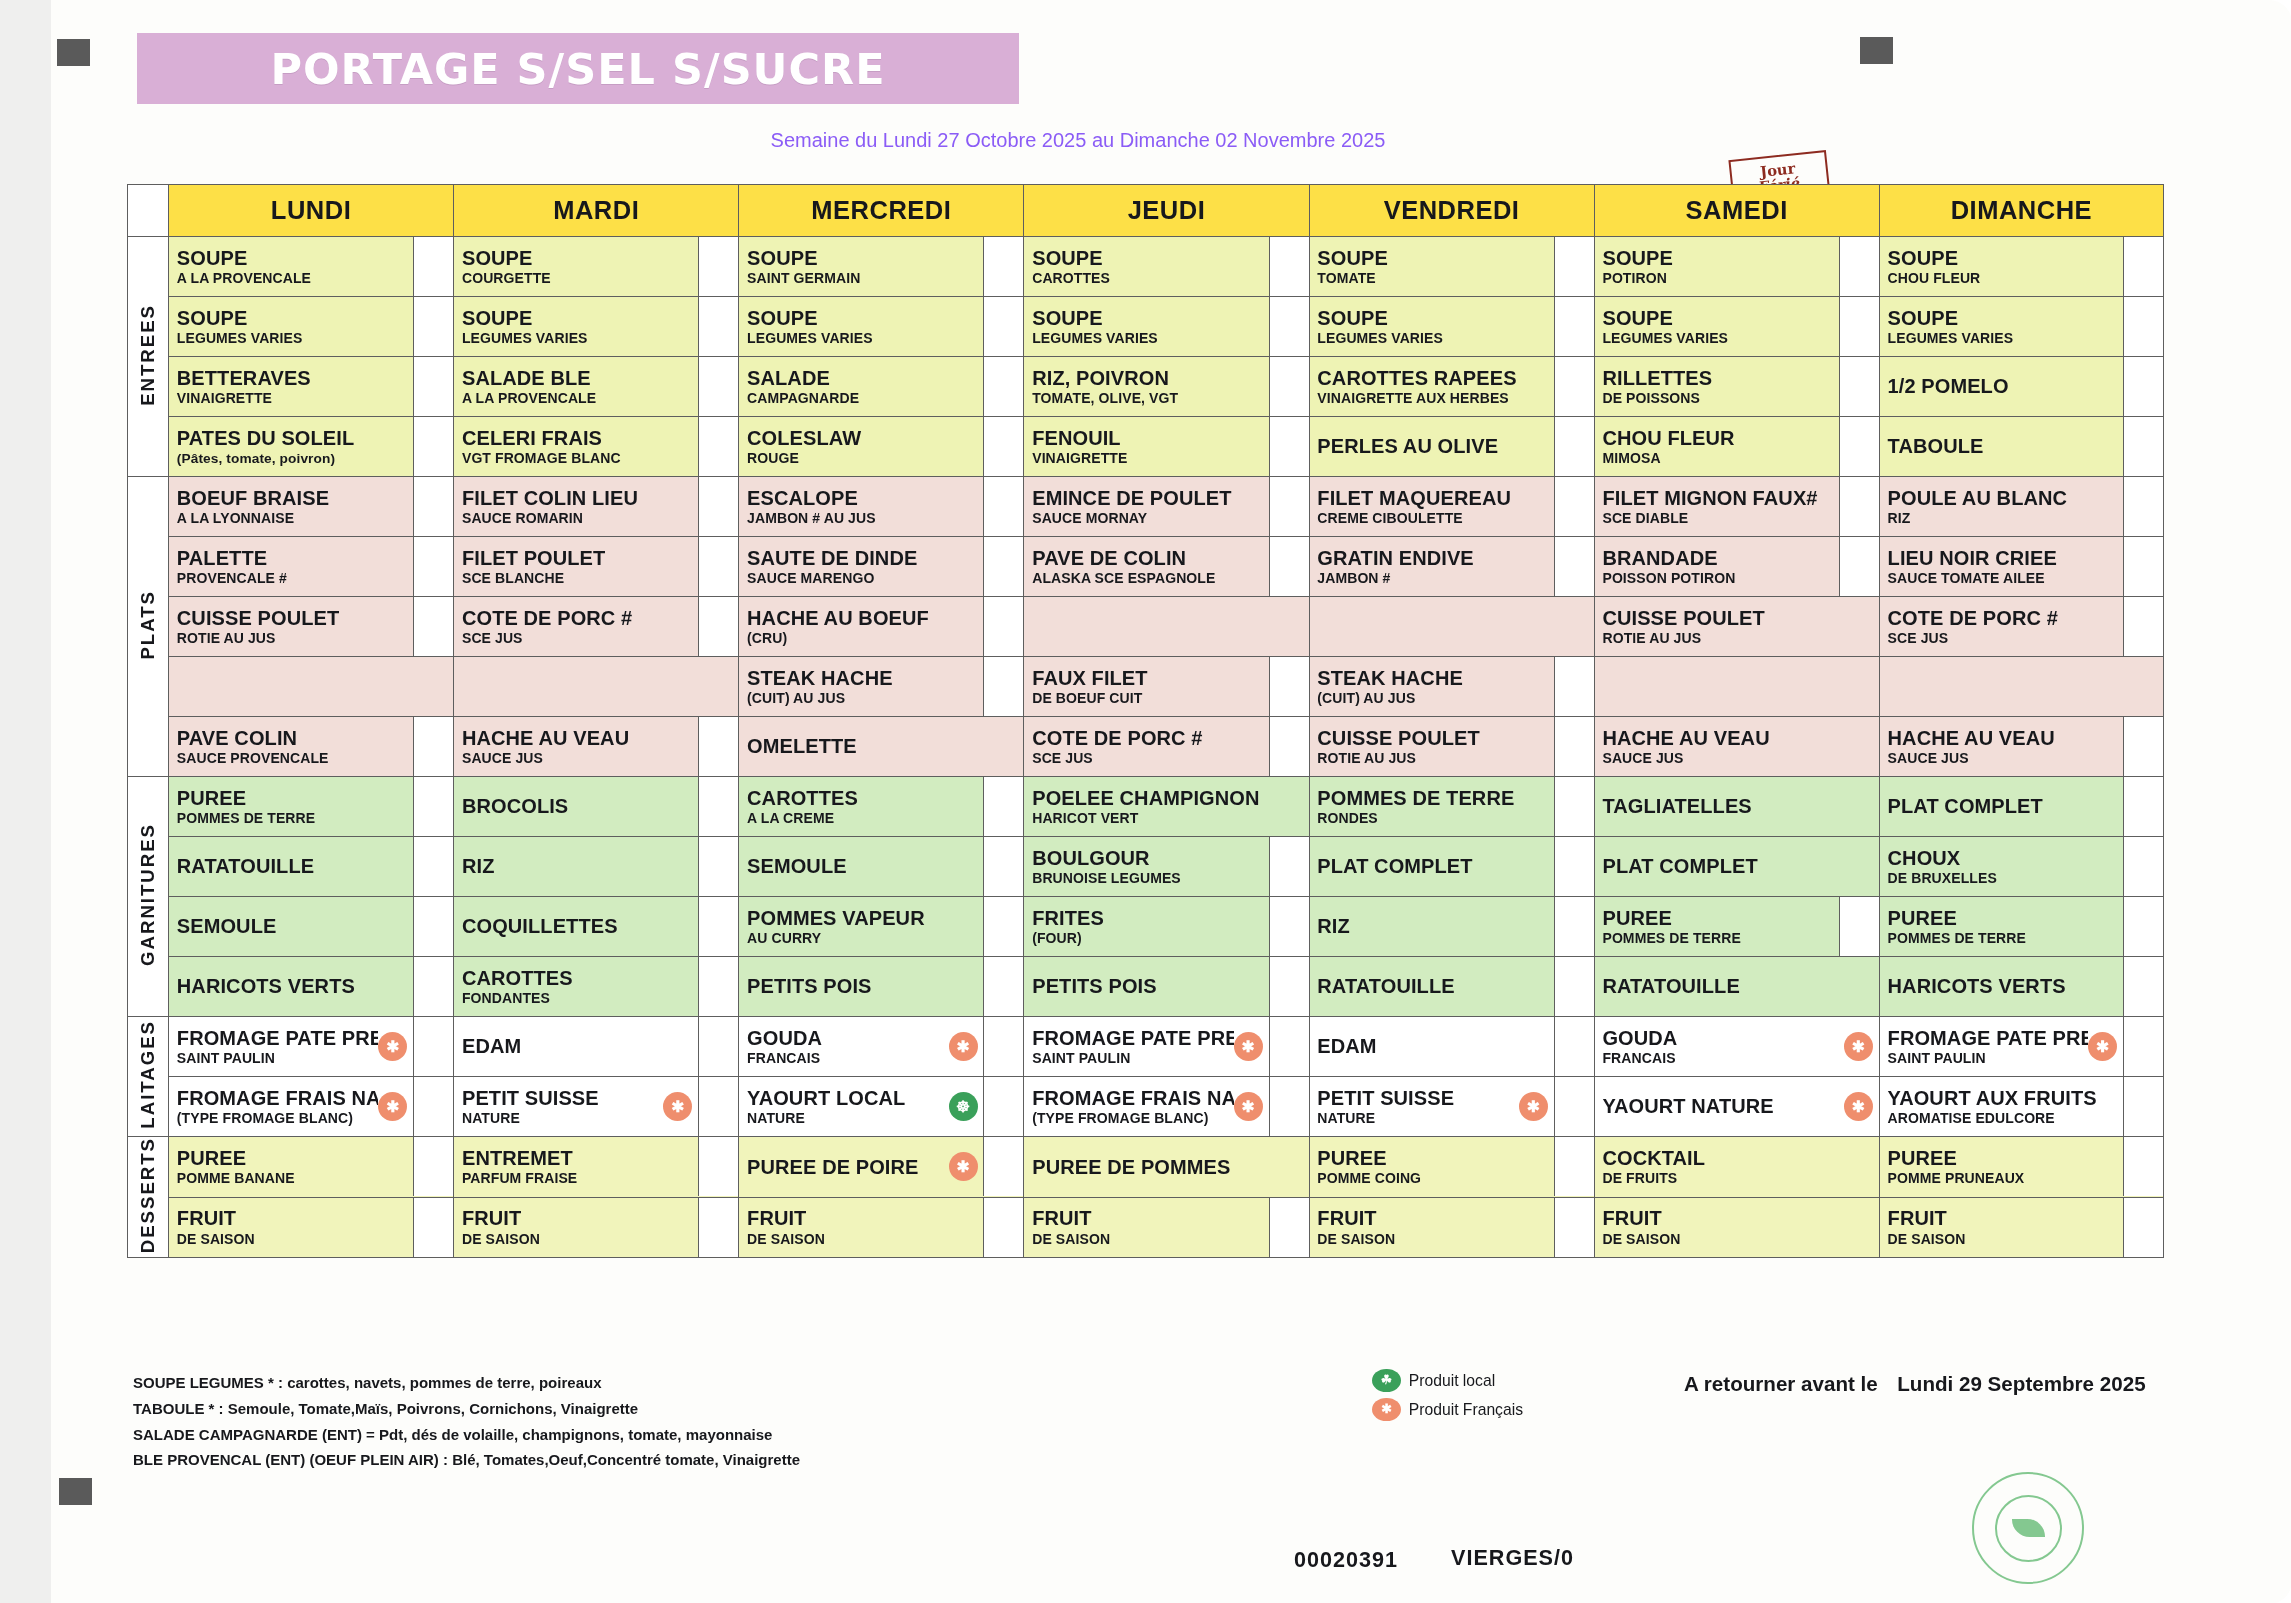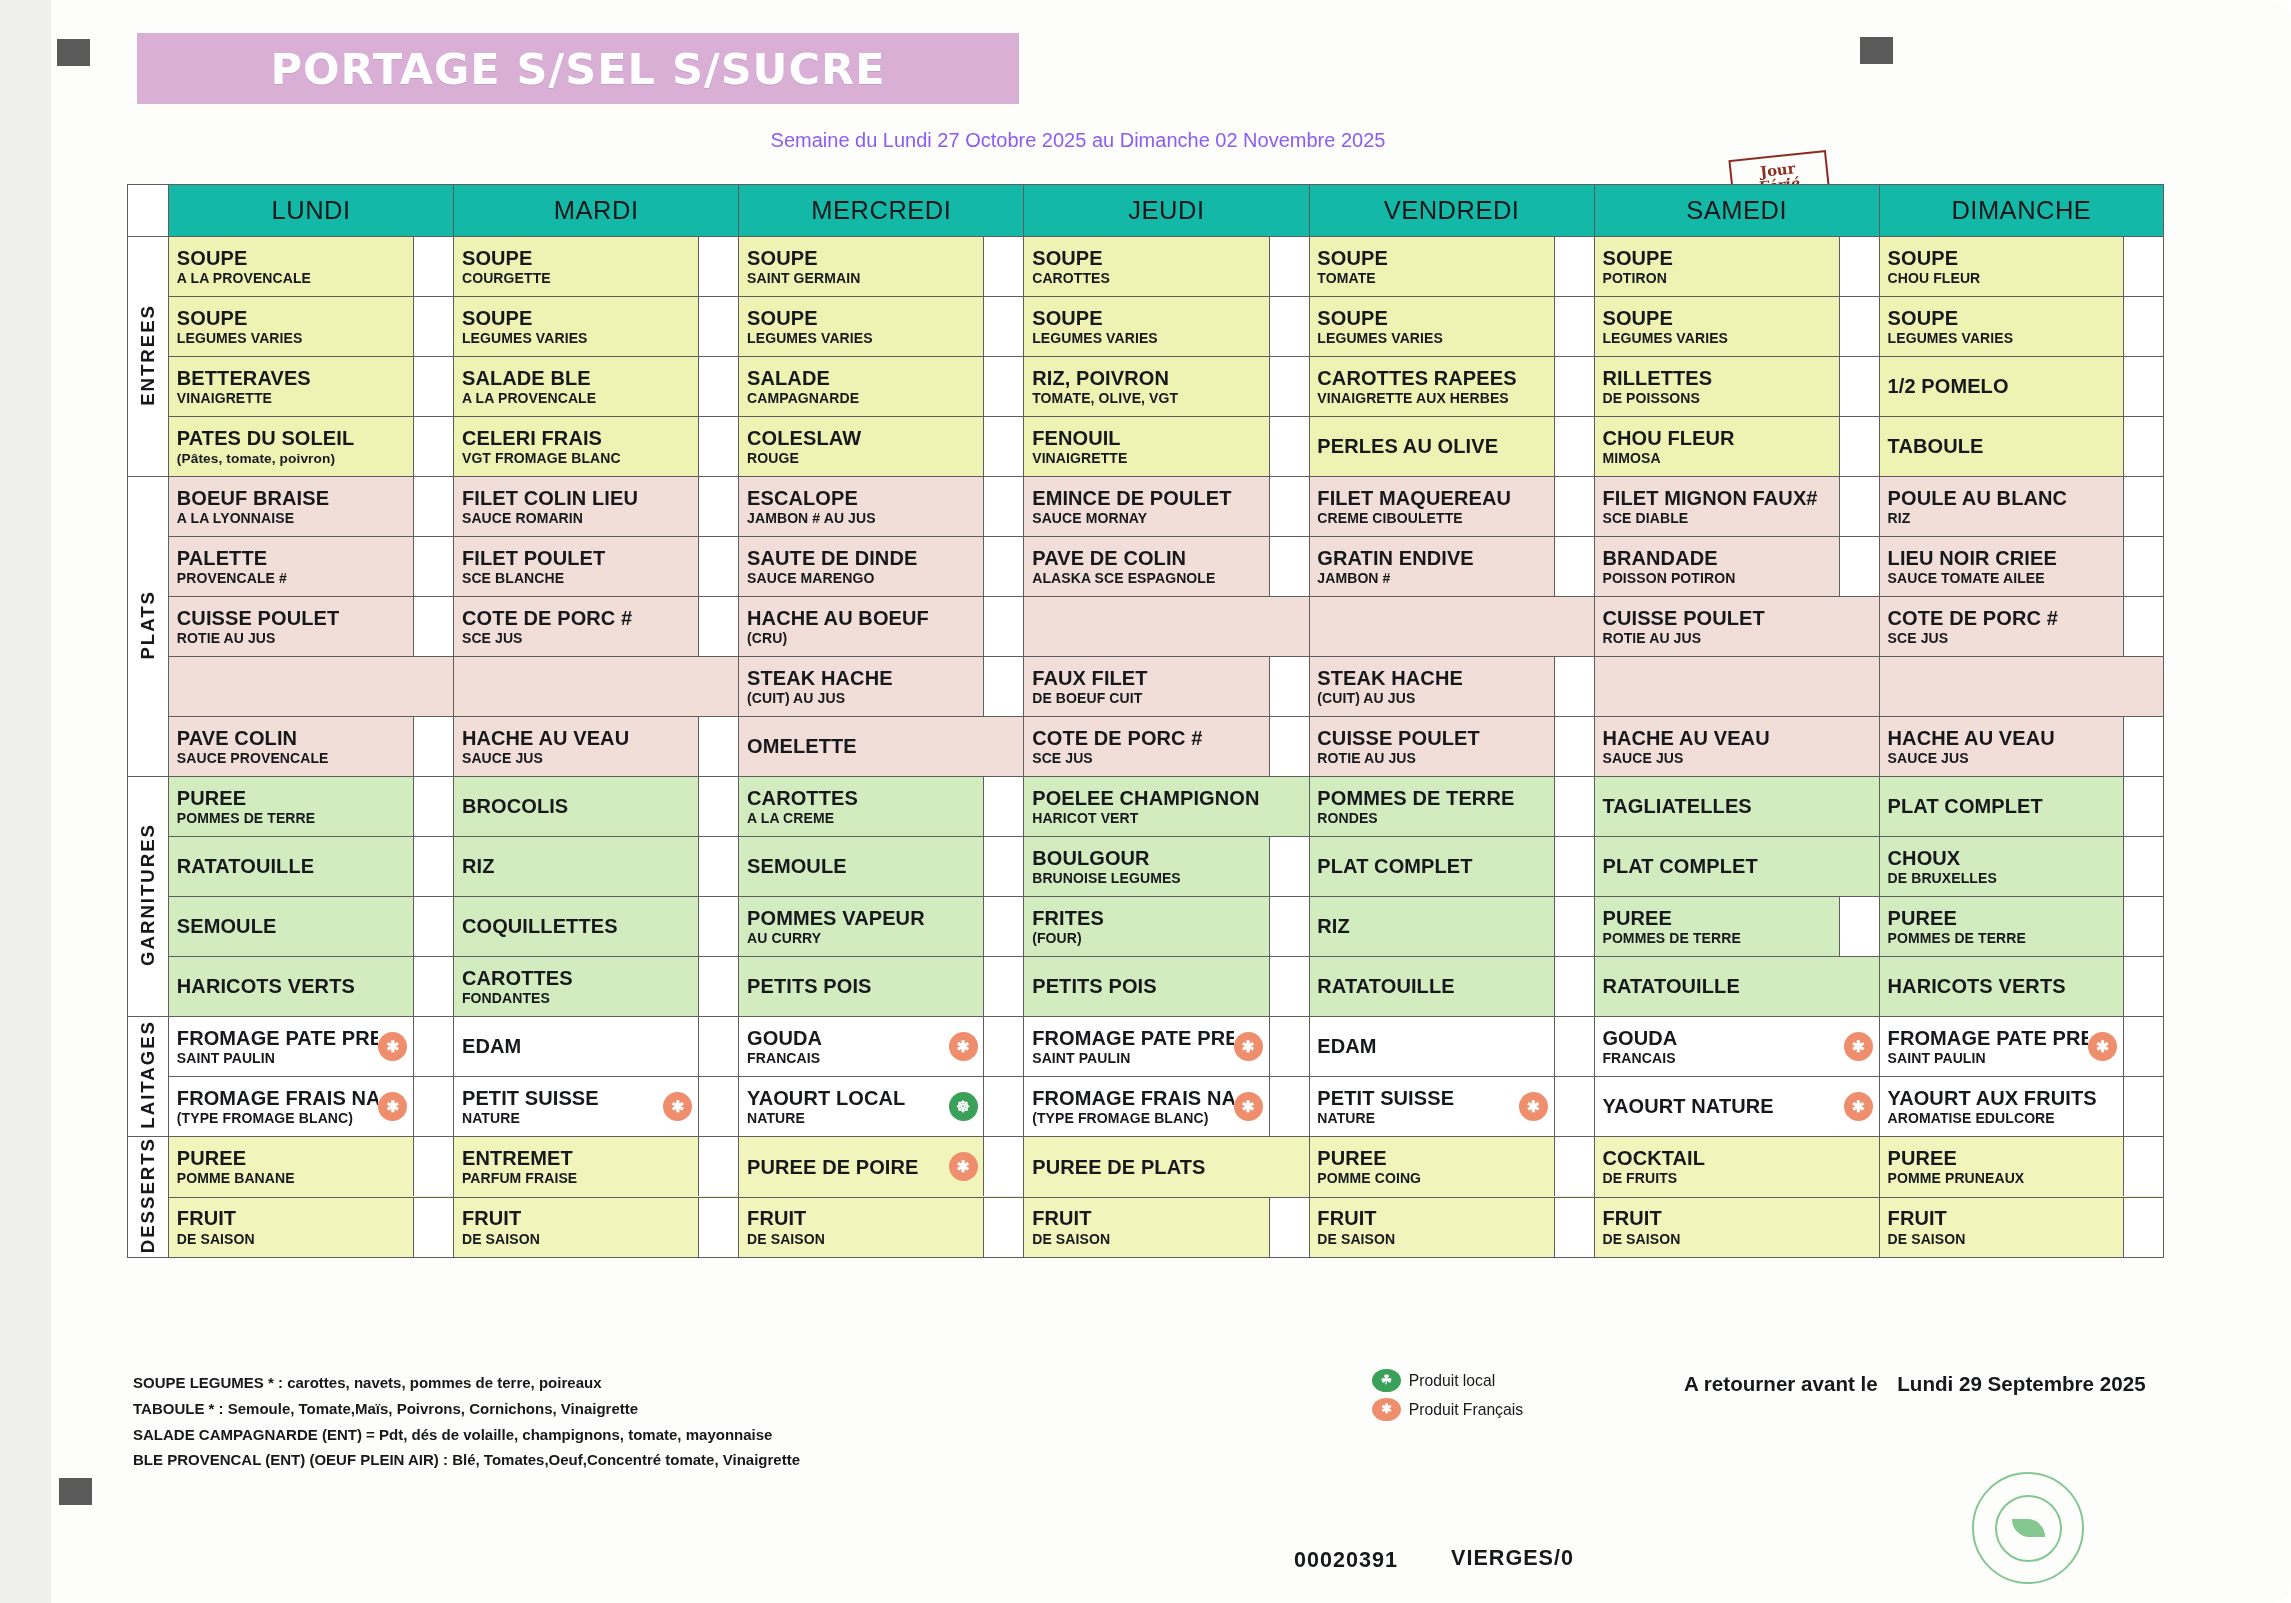--- a/index.html
+++ b/index.html
@@ -40,22 +40,22 @@
   table.menu{
     position:absolute;left:127px;top:184px;width:2037px;
     border-collapse:collapse;
     table-layout:fixed;
   }
   table.menu td, table.menu th{
     border:1px solid #5e5e5e;
     padding:0;vertical-align:middle;
   }
   th.dayhead{
-    height:51px;font-size:25.5px;font-weight:normal;text-align:center;
-    background:#14b8a6;letter-spacing:0.5px;margin-top:8px;
+    height:51px;font-size:25.5px;font-weight:bold;text-align:center;
+    background:#fde047;letter-spacing:0.5px;margin-top:8px;
   }
   td.sidelabel{
     width:41px;background:#ffffff;
     text-align:center;vertical-align:middle;
   }
   td.sidelabel span{
     display:inline-block;
     writing-mode:vertical-rl;transform:rotate(180deg);
     font-size:18.6px;font-weight:bold;letter-spacing:2px;
     white-space:nowrap;
@@ -1332,21 +1332,21 @@
                 </div>
               </div>
               <span class="badge fr" style="align-self: center;">✱</span>
               <div class="tickbox"></div>
             </div>
           </td>
           <td class="dessert">
             <div class="cellwrap">
               <div class="celltext">
                 <div class="cellflexrow">
-                  <div class="l1">PUREE DE PLATS</div>
+                  <div class="l1">PUREE DE POMMES</div>
                 </div>
               </div>
             </div>
           </td>
           <td class="dessert">
             <div class="cellwrap">
               <div class="celltext">
                 <div class="cellflexrow">
                   <div class="l1">PUREE</div>
                 </div>

